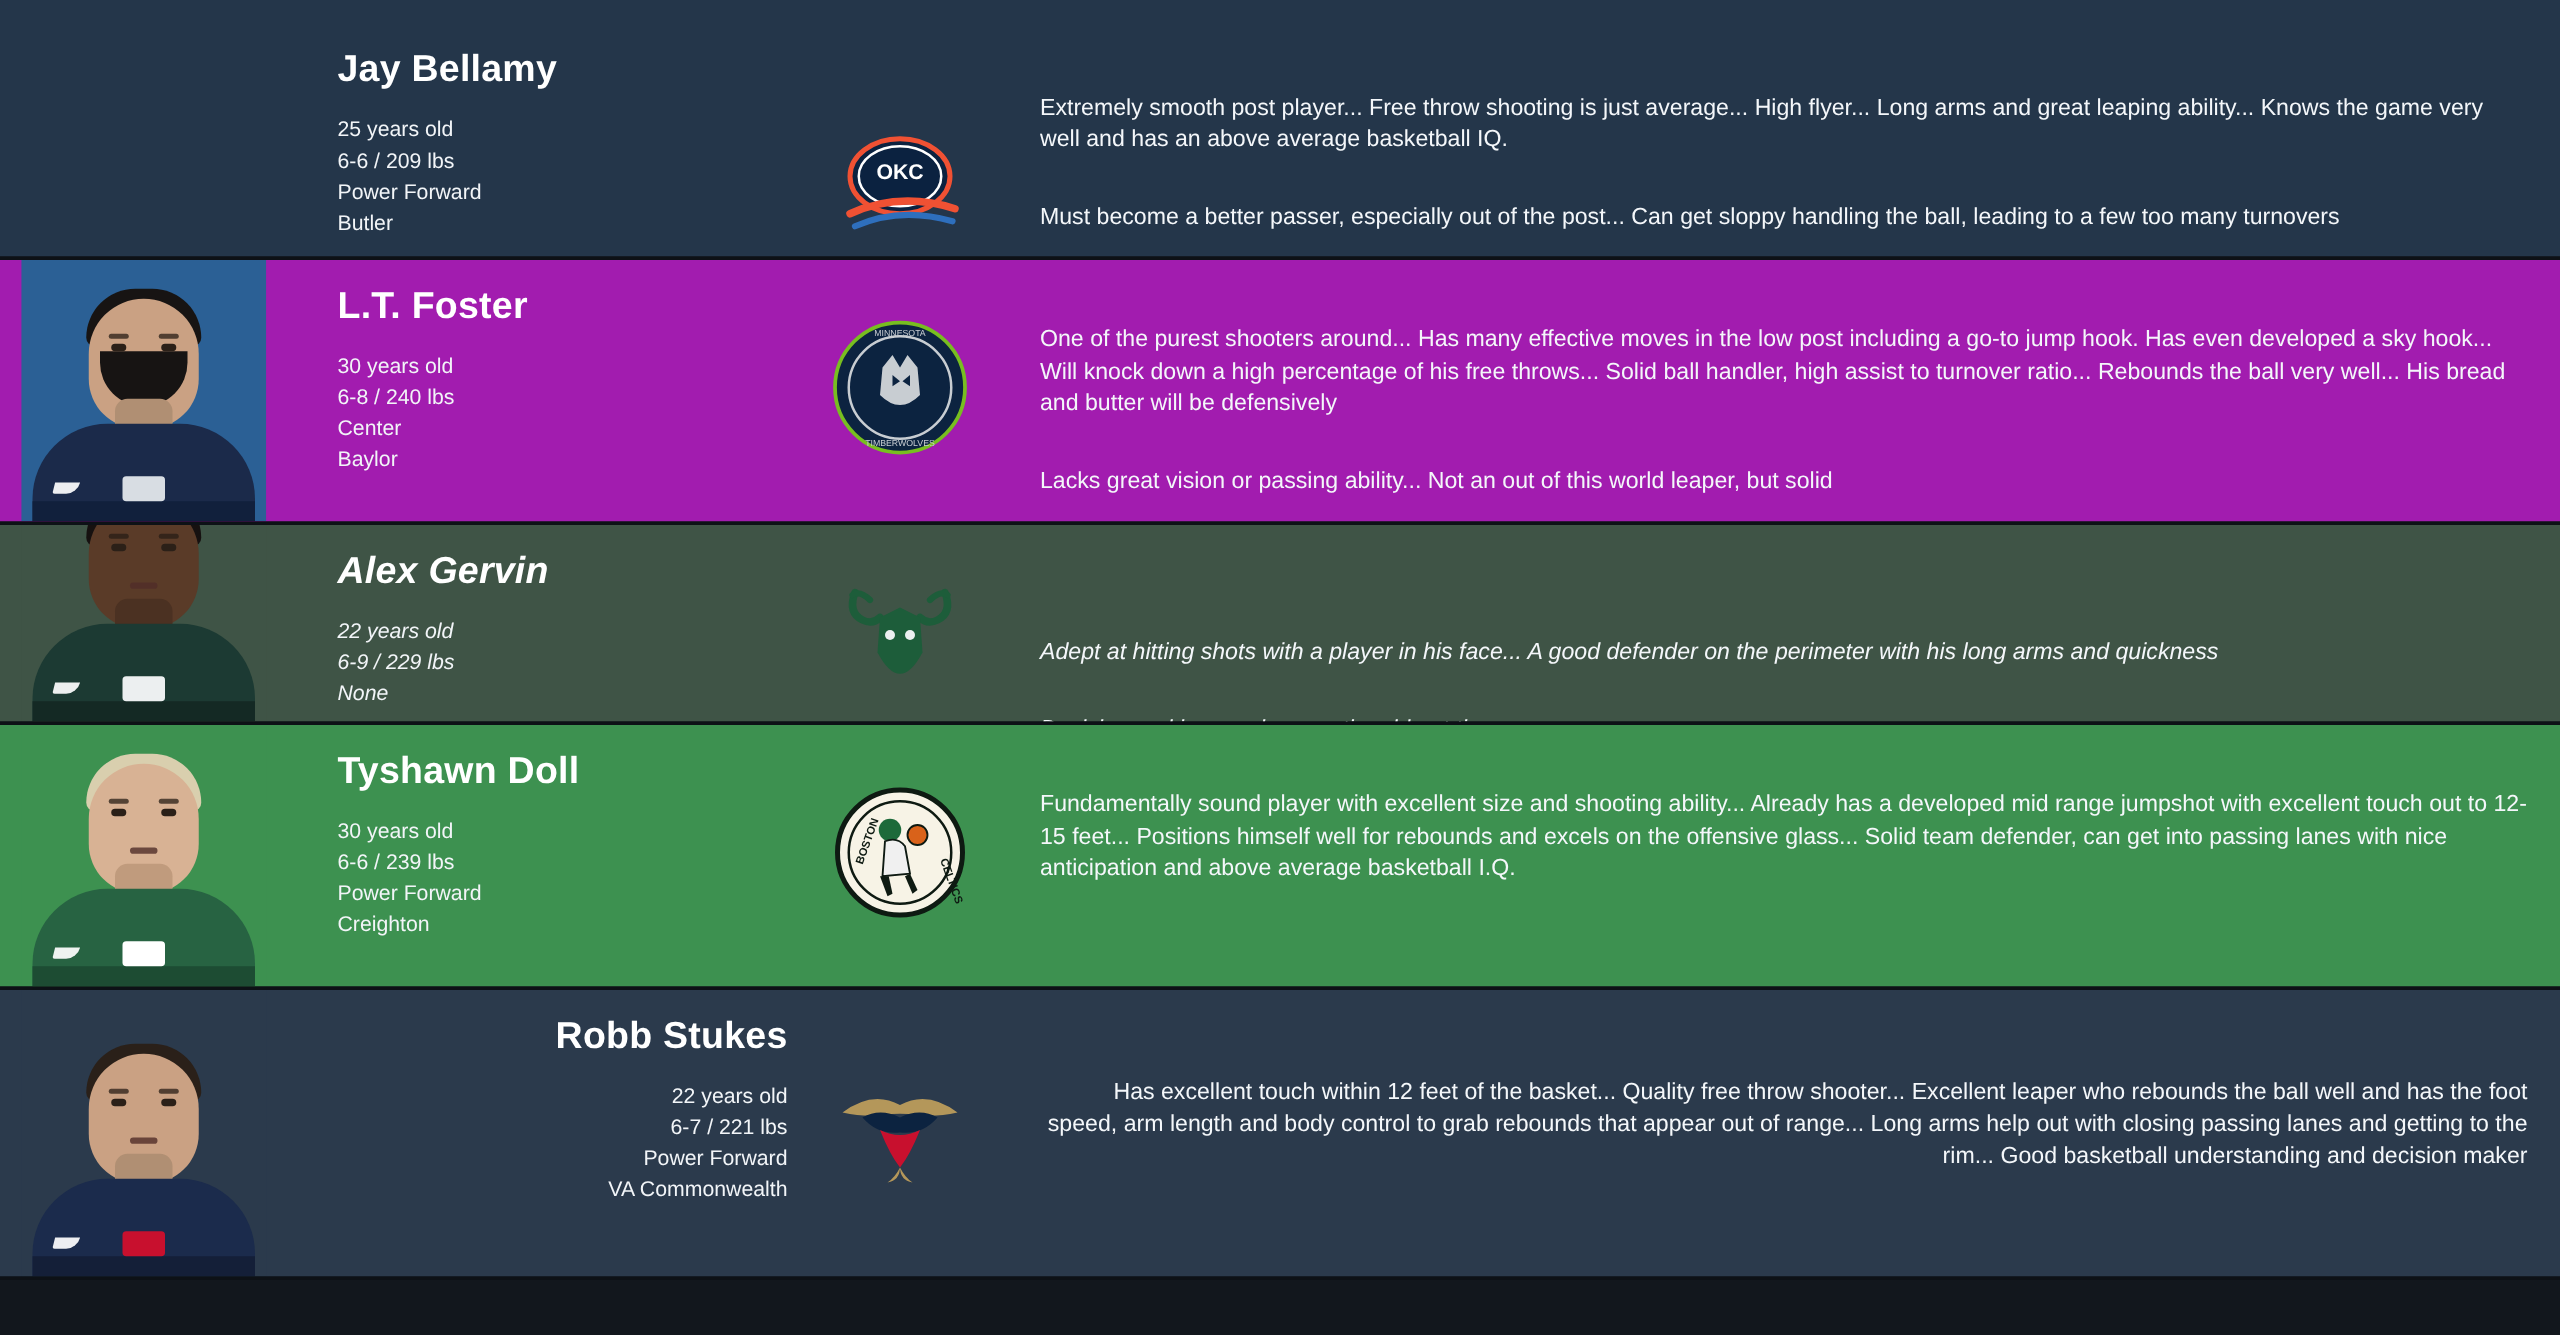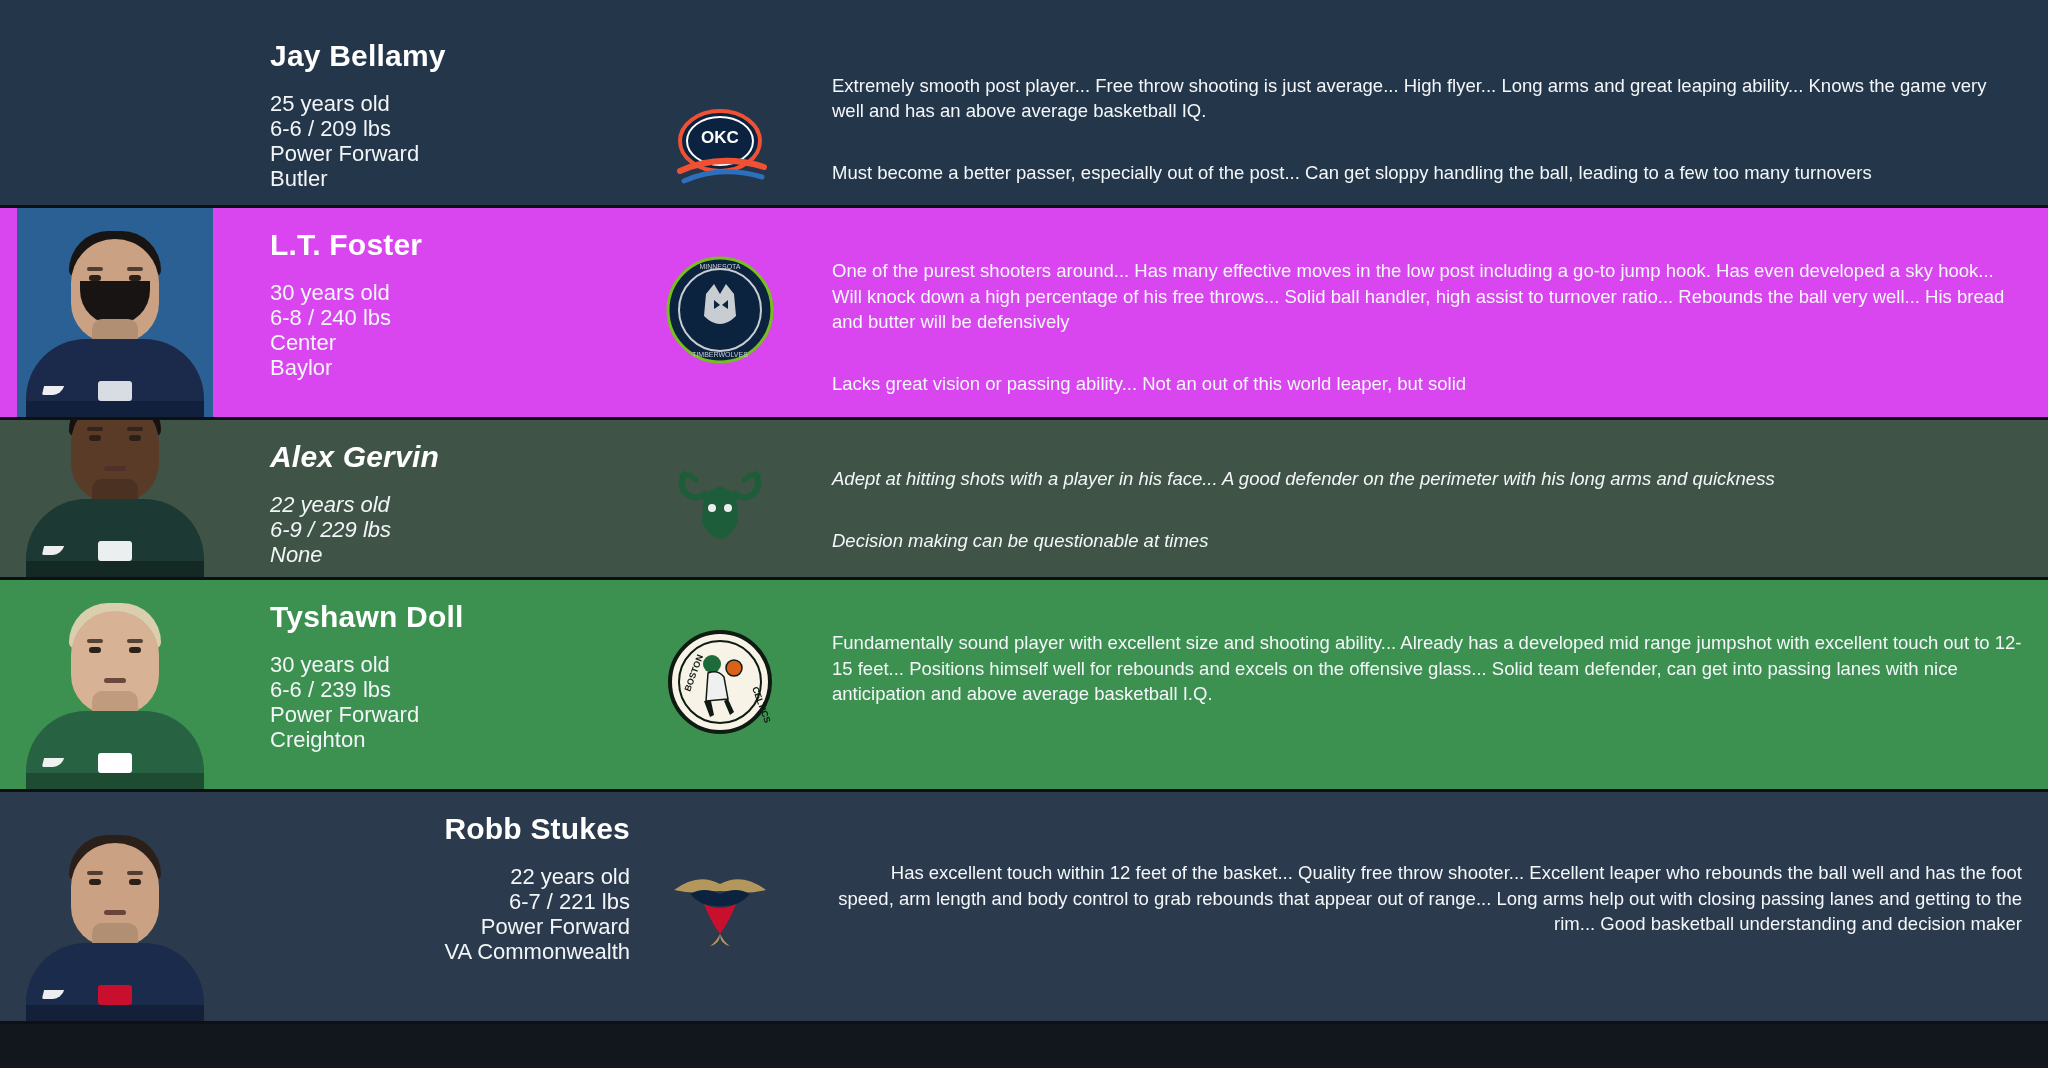--- a/index.html
+++ b/index.html
@@ -147,21 +147,21 @@
     color: #ffffff;
   }
   .player-name {
     font-size: 30px;
     font-weight: bold;
     letter-spacing: .2px;
     margin-bottom: 18px;
     white-space: nowrap;
   }
   .player-meta {
-    font-size: 22px;
+    font-size: 17px;
     line-height: 25px;
     color: #f2f5f8;
   }
   .logo-col {
     width: 180px;
     min-width: 180px;
     display: flex;
     align-items: flex-start;
     justify-content: center;
     padding-top: 46px;
@@ -184,21 +184,21 @@
   .scout-neg { margin-top: 36px; }
 
   
   .row-0 { height: 208px; align-items: flex-end; }
   .row-1 { height: 212px; }
   .row-2 { height: 160px; font-style: italic; }
   .row-3 { height: 212px; }
   .row-4 { height: 232px; text-align: right; }
 
   .row-0 .scout-col { padding-top: 46px; }
-  .row-2 .scout-col { padding-top: 46px; }
+  .row-2 .scout-col { padding-top: 88px; }
   .row-4 .scout-col { padding-top: 68px; }
   .row-2 .logo-col  { padding-top: 40px; }
   .row-4 .logo-col  { padding-top: 58px; }
 </style>
 </head>
 <body>
 
 <div id="app">
 
   <div class="player-row row-0" style="background:#24364a">
@@ -238,21 +238,21 @@
           <path d="M20 88 Q56 72 98 84" stroke="#2e6fbd" stroke-width="5" fill="none" stroke-linecap="round"></path>
         </svg>
       </div>
     </div>
     <div class="scout-col">
       <div class="scout-pos">Extremely smooth post player... Free throw shooting is just average... High flyer... Long arms and great leaping ability... Knows the game very well and has an above average basketball IQ.</div>
       <div class="scout-neg">Must become a better passer, especially out of the post... Can get sloppy handling the ball, leading to a few too many turnovers</div>
     </div>
   </div>
 
-  <div class="player-row row-1" style="background:#d946ef">
+  <div class="player-row row-1" style="background:#a21caf">
     <div class="portrait-col">
       <div class="portrait">
         <div class="p-bg" style="background:#2b6095"></div>
         <div class="p-hair" style="background:#171413"></div>
         <div class="p-head" style="background:#caa183"></div>
         <div class="p-beard" style="background:#171413"></div>
         <div class="p-brow l"></div>
           <div class="p-brow r"></div>
         <div class="p-eye l"></div>
           <div class="p-eye r"></div>

